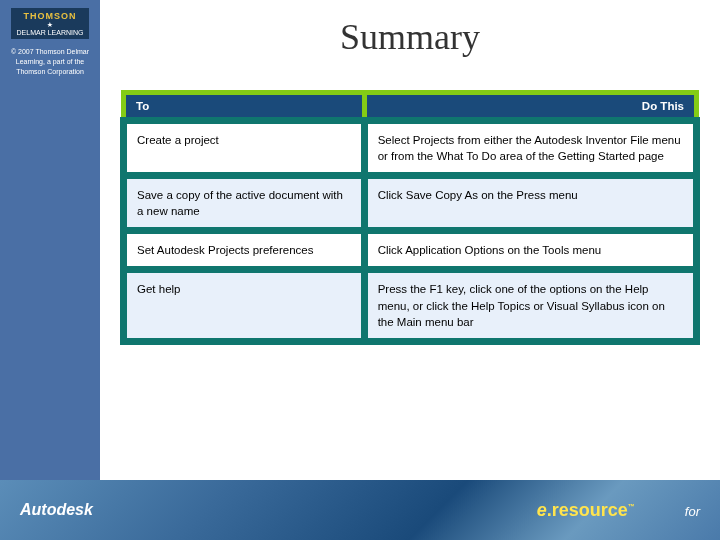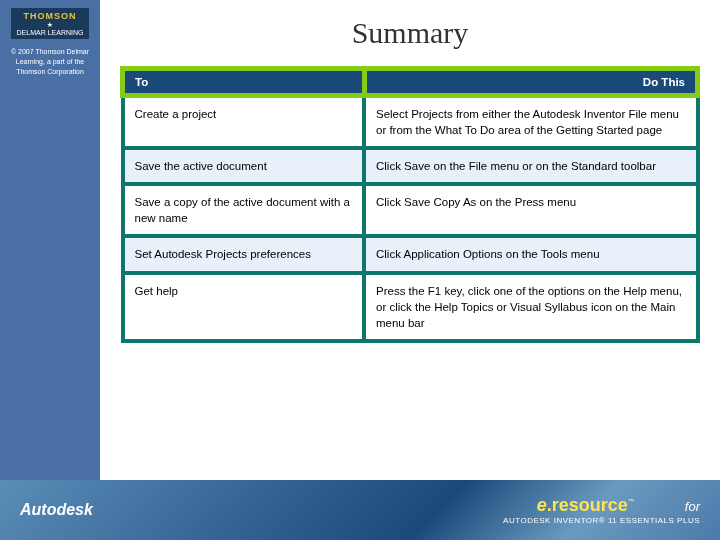--- a/index.html
+++ b/index.html
@@ -45,25 +45,25 @@
       position: absolute;
       left: 100px;
       top: 0;
       right: 0;
       height: 480px;
       background: #fff;
       padding: 16px 20px;
     }
 
     .page-title {
-      font-size: 30px;
+      font-size: 36px;
       font-weight: normal;
       color: #333;
       text-align: center;
-      margin-bottom: 16px;
+      margin-bottom: 32px;
       font-family: Georgia, serif;
     }
 
     
     .summary-table {
       width: 100%;
       border-collapse: collapse;
       font-size: 11.5px;
     }
 
@@ -72,21 +72,21 @@
       color: white;
       padding: 5px 10px;
       text-align: left;
       font-weight: bold;
       border: 5px solid #84cc16;
     }
 
     .summary-table td {
       padding: 8px 10px;
       vertical-align: top;
-      border: 4px solid #0f766e;
+      border: 7px solid #0f766e;
       line-height: 1.4;
     }
 
     .summary-table tr:nth-child(even) td {
       background: #e8f0fa;
     }
 
     .summary-table tr:nth-child(odd) td {
       background: #fff;
     }
@@ -163,24 +163,20 @@
         <th style="width:42%;">To</th>
         <th style="width:58%;text-align:right;">Do This</th>
       </tr>
     </thead>
     <tbody id="table-body">
     <tr>
           <td>Create a project</td>
           <td>Select Projects from either the Autodesk Inventor File menu or from the What To Do area of the Getting Started page</td>
         </tr>
         <tr>
-          <td>Save the active document</td>
-          <td>Click Save on the File menu or on the Standard toolbar</td>
-        </tr>
-        <tr>
           <td>Save a copy of the active document with a new name</td>
           <td>Click Save Copy As on the Press menu</td>
         </tr>
         <tr>
           <td>Set Autodesk Projects preferences</td>
           <td>Click Application Options on the Tools menu</td>
         </tr>
         <tr>
           <td>Get help</td>
           <td>Press the F1 key, click one of the options on the Help menu, or click the Help Topics or Visual Syllabus icon on the Main menu bar</td>
@@ -191,15 +187,14 @@
 
 <div class="footer">
   <div class="footer-left">Autodesk</div>
   <div class="footer-right">
     <div style="display:flex;align-items:baseline;gap:6px;">
       <span class="eresource-brand">
         <span style="font-style:italic;">e</span><span style="font-style:normal;">.resource</span><span class="tm">™</span>
       </span>
       <span class="eresource-text" style="font-size:13px;margin-left:44px;">for</span>
     </div>
-    <div class="eresource-sub">AUTODESK INVENTOR® 11 ESSENTIALS PLUS</div>
   </div>
 </div>
 
 </body></html>

